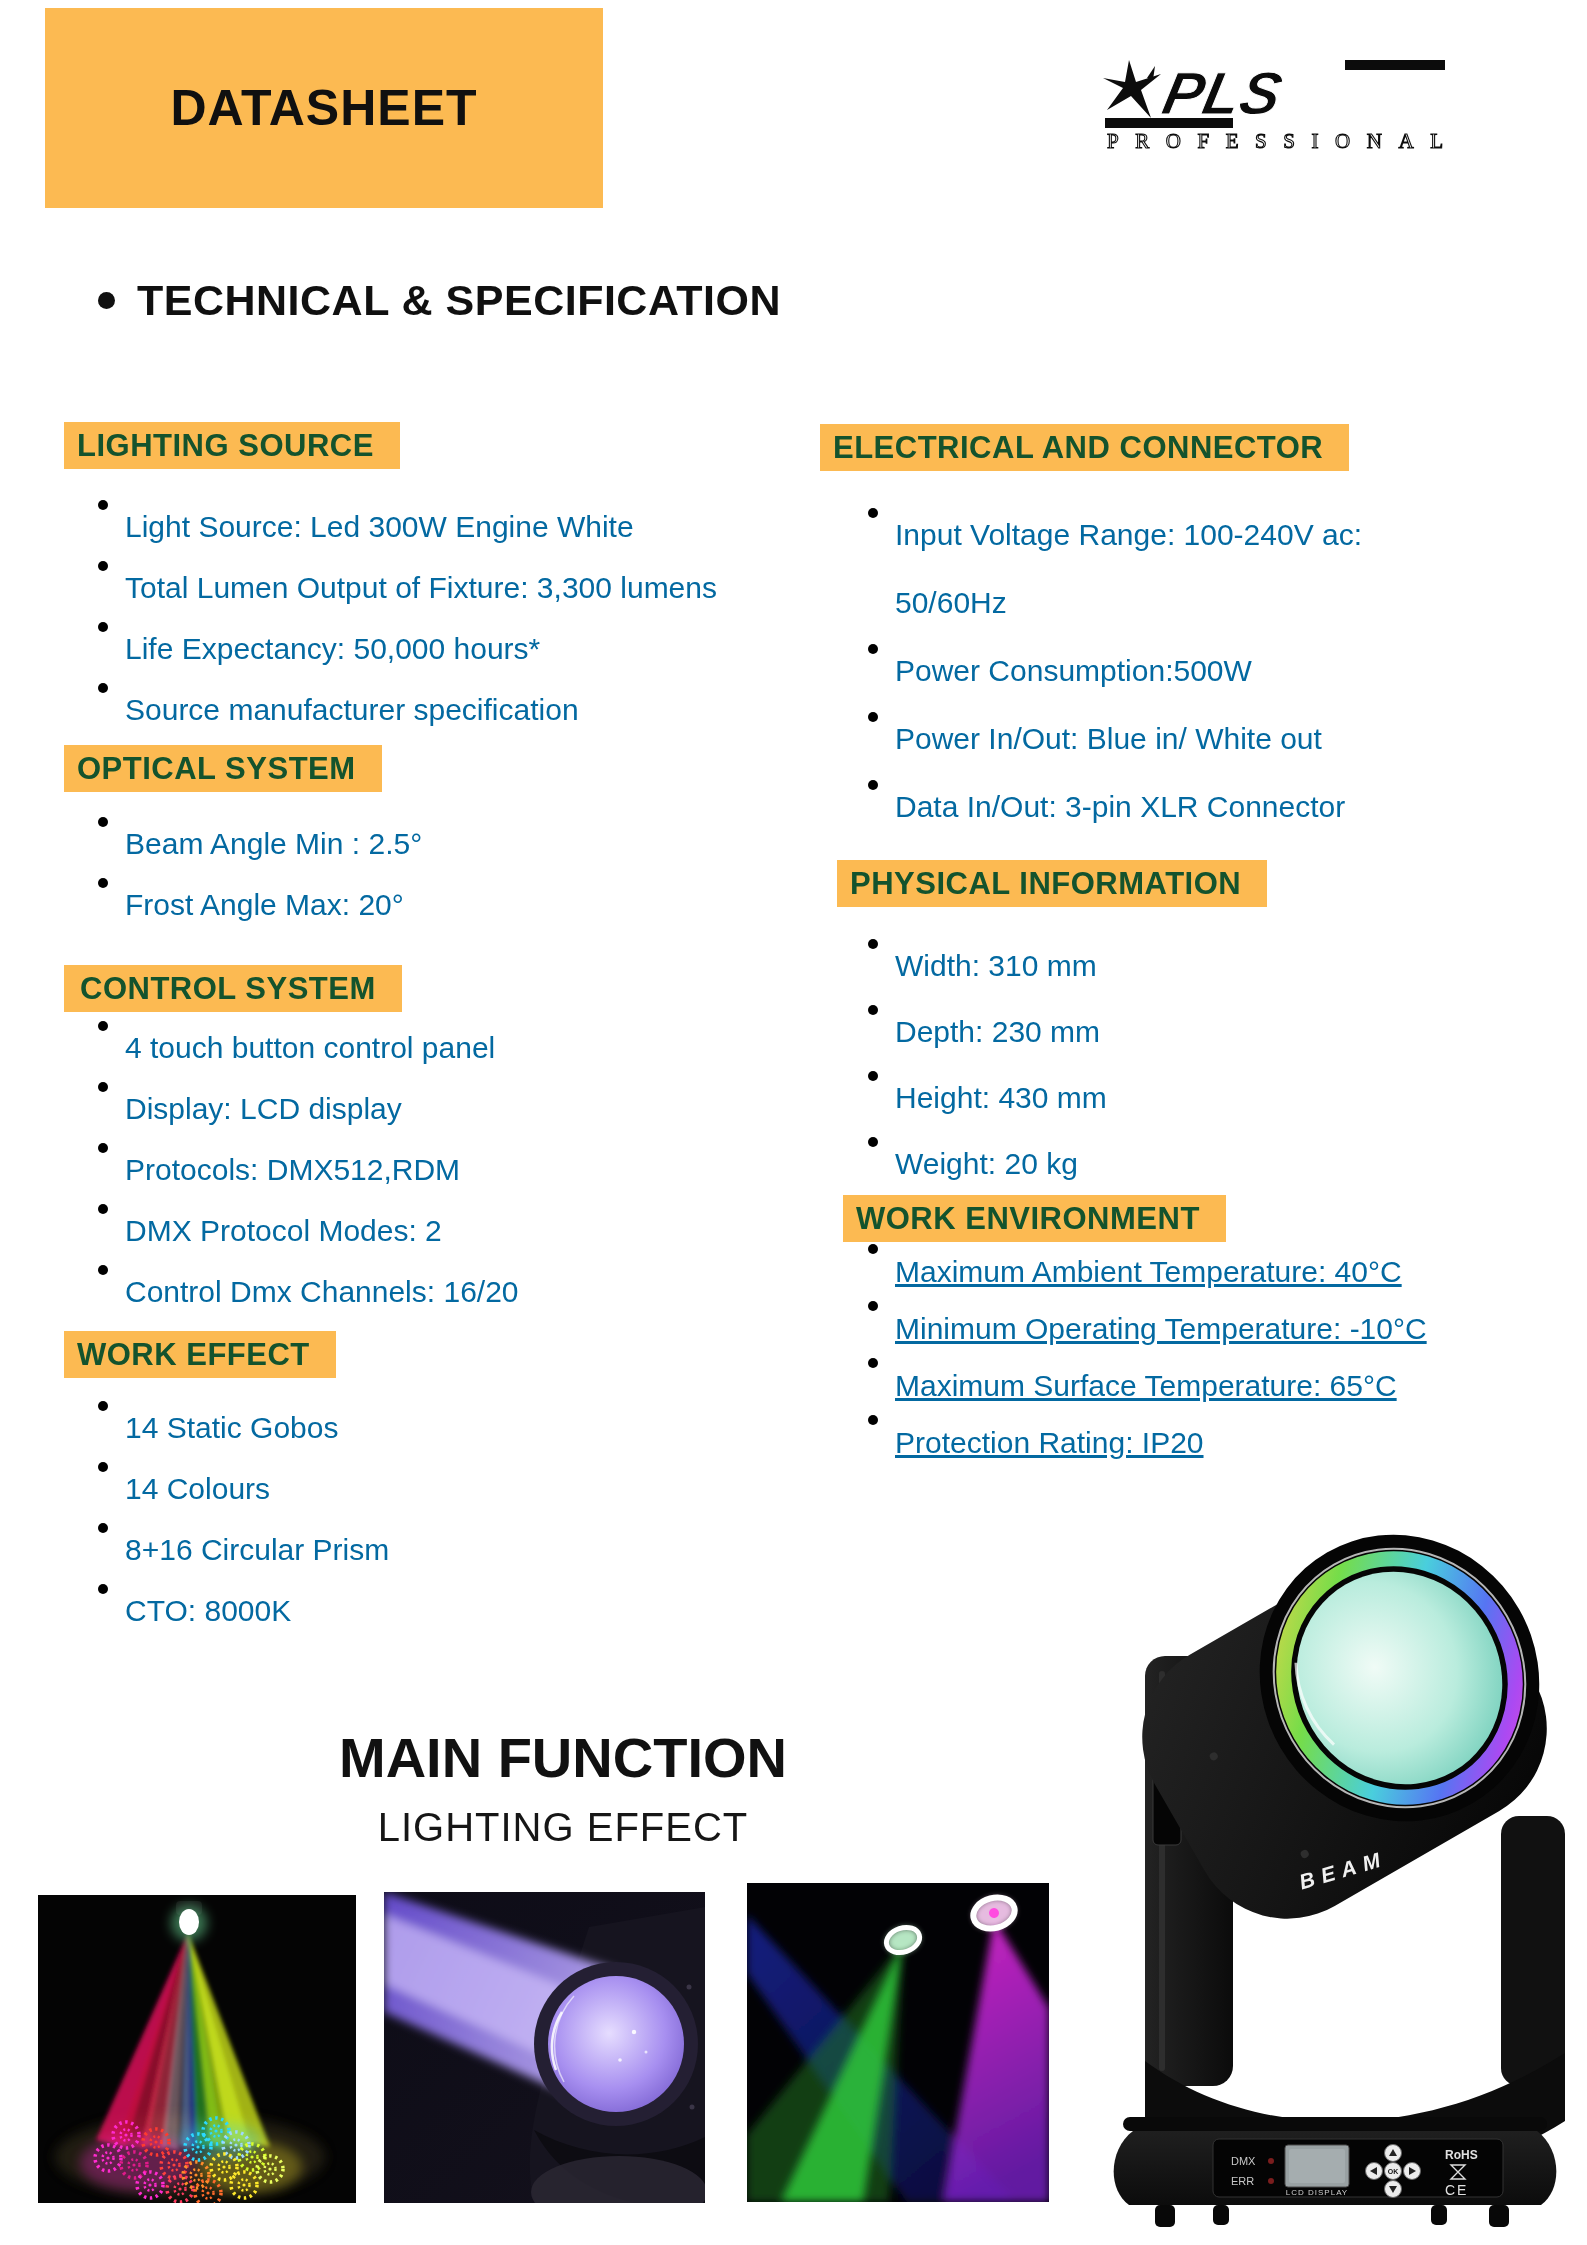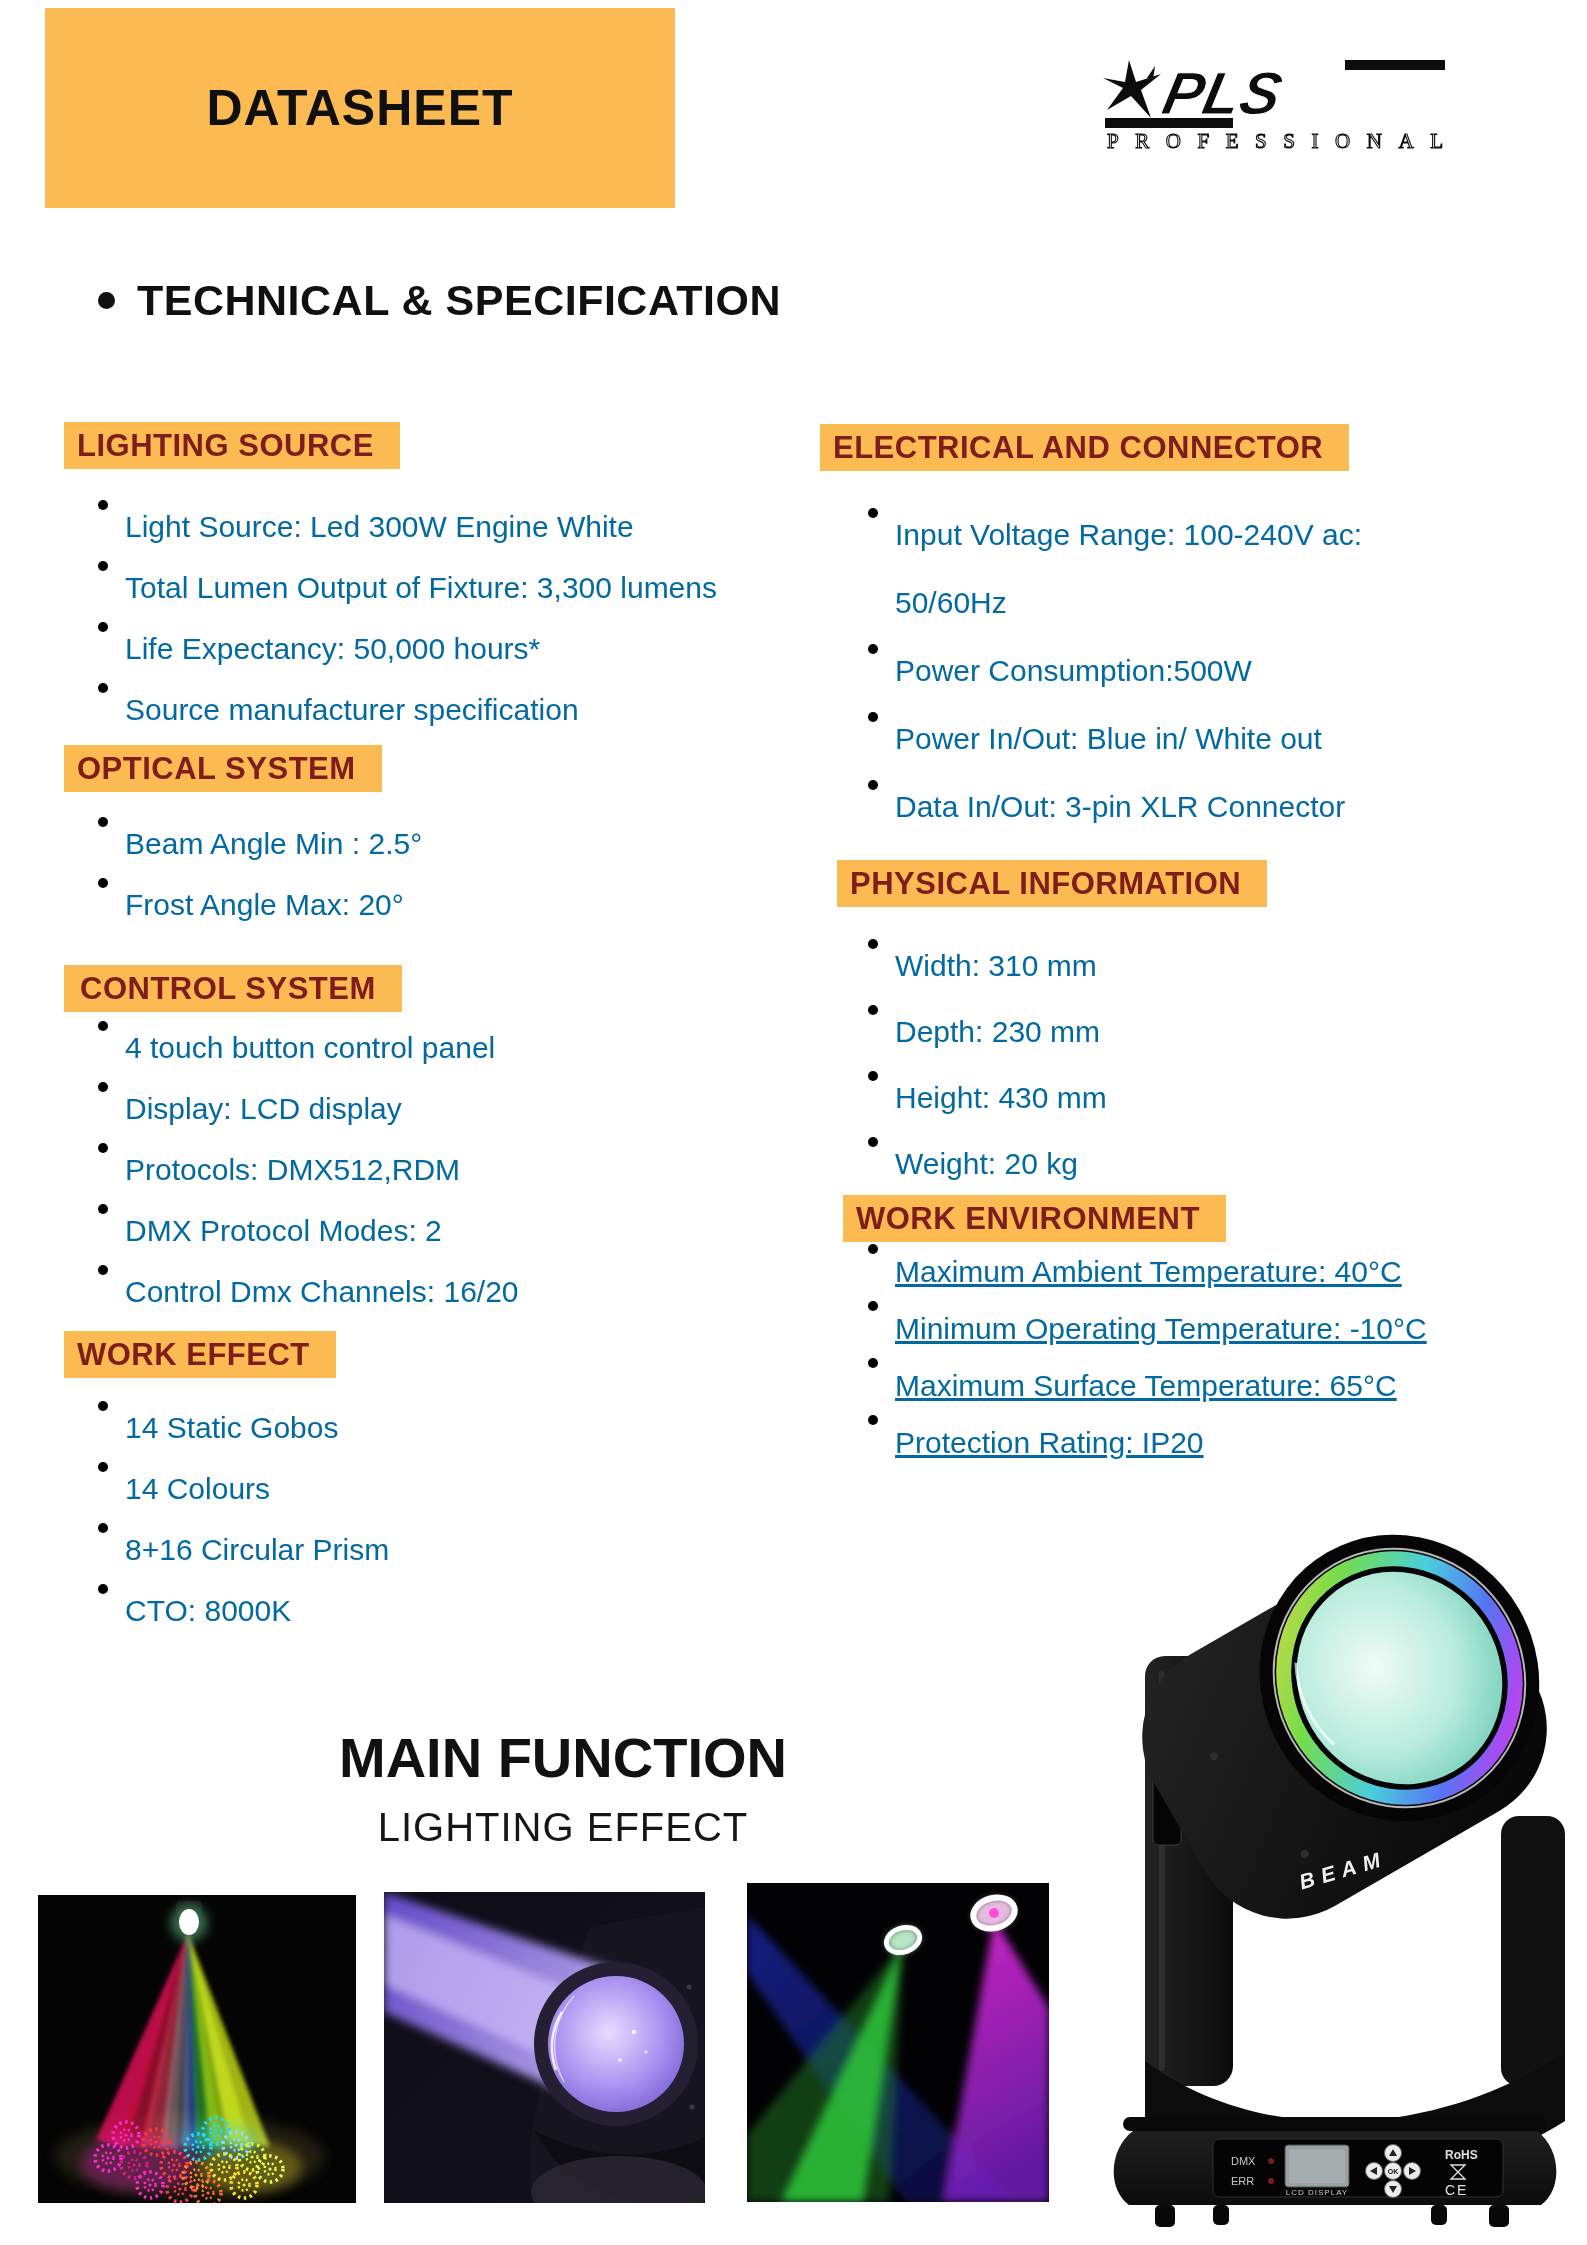--- a/index.html
+++ b/index.html
@@ -4,37 +4,37 @@
 <style>
   :root{
     --accent:#FCBA52;
     --ink:#141414;
   }
   html,body{margin:0;padding:0;background:#ffffff;}
   body{font-family:"Liberation Sans", sans-serif; color:var(--ink);}
   .page{position:relative;width:1587px;height:2245px;background:#fff;overflow:hidden;margin:0 auto;}
 
   
-  .banner{position:absolute;left:45px;top:8px;width:630px;height:200px;background:var(--accent);
+  .banner{position:absolute;left:45px;top:8px;width:558px;height:200px;background:var(--accent);
           display:flex;align-items:center;justify-content:center;}
   .banner-title{font-size:50px;font-weight:bold;letter-spacing:1px;color:#101010;}
 
   
   .logo{position:absolute;left:1095px;top:52px;width:360px;height:104px;}
   .logo svg{display:block;width:100%;height:100%;}
 
   
   .heading-row{position:absolute;left:98px;top:276px;display:flex;align-items:center;}
   .heading-bullet{width:17px;height:17px;border-radius:50%;background:#101010;margin-right:22px;flex:0 0 auto;}
   .heading-title{font-size:43px;font-weight:bold;letter-spacing:0.5px;color:#101010;white-space:nowrap;}
 
   
   .sec-hdr{position:absolute;height:47px;background:var(--accent);display:flex;align-items:center;
            padding:0 26px 0 13px;}
-  .sec-hdr span{font-size:31px;font-weight:bold;letter-spacing:0.5px;color:#7f1d1d;white-space:nowrap;}
+  .sec-hdr span{font-size:31px;font-weight:bold;letter-spacing:0.5px;color:#14532d;white-space:nowrap;}
 
   
   ul.spec{position:absolute;list-style:none;margin:0;padding:0;}
   ul.spec li{position:relative;padding-left:30px;font-size:30px;color:#0369a1;}
   ul.spec li::before{content:"";position:absolute;left:3px;top:50%;margin-top:-22px;width:10px;height:10px;
                      border-radius:50%;background:#000;}
   ul.spec li::before{top:auto;}
   ul.colL{left:95px;width:640px;}
   ul.colL li{line-height:61px;}
   ul.colL li::before{top:26px;}

